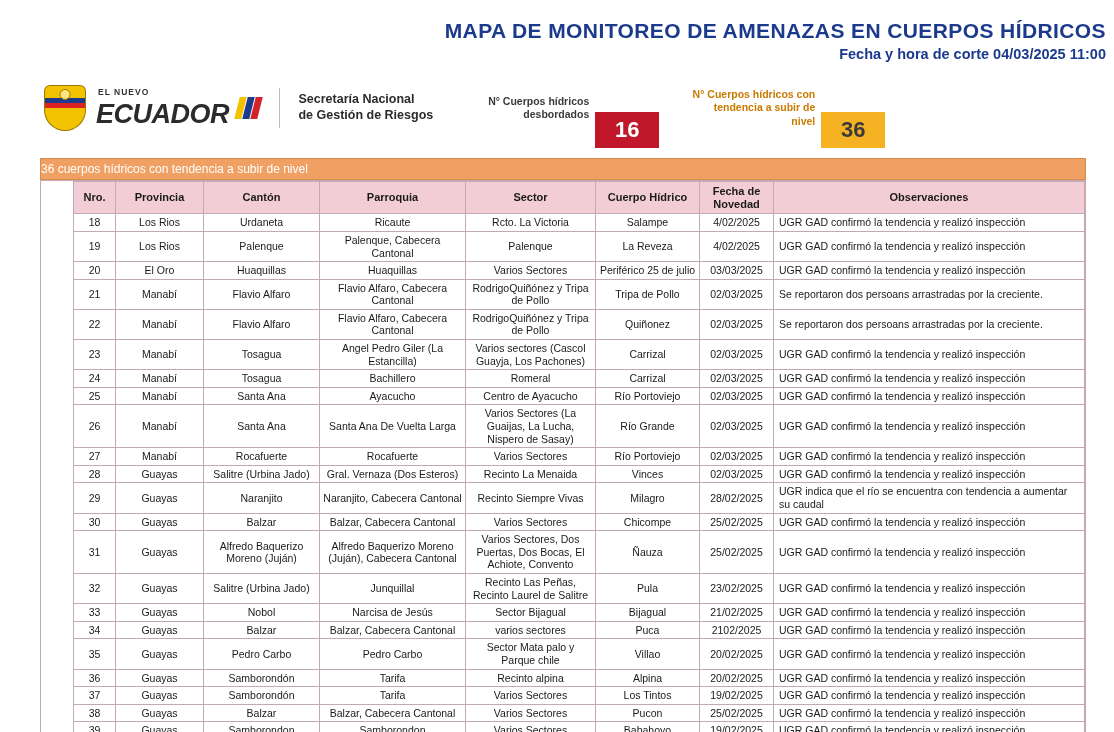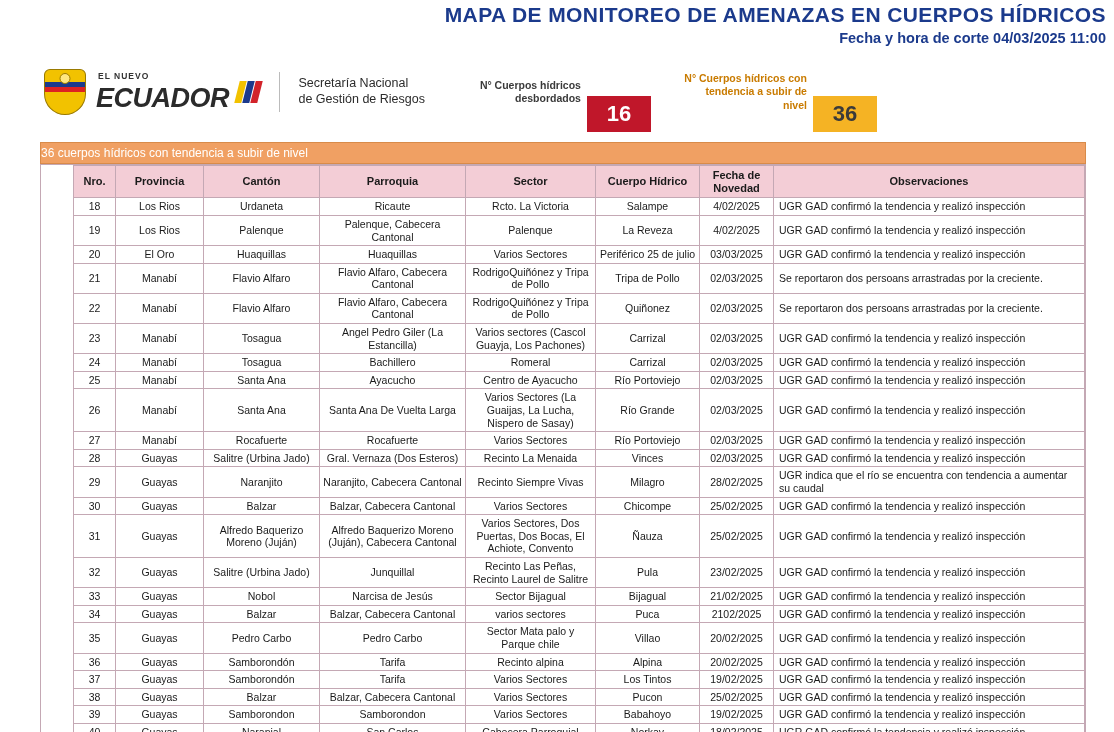--- a/index.html
+++ b/index.html
@@ -13,21 +13,21 @@
     position: relative;
     width: 1114px;
     height: 732px;
     overflow: hidden;
     background: #ffffff;
   }
 
   
   .header-band {
     text-align: right;
-    padding: 4px 8px 0 0;
+    padding: 20px 8px 0 0;
   }
   .main-title {
     color: #1b3a8c;
     font-family: "Liberation Sans Narrow", "Liberation Sans", sans-serif;
     font-weight: bold;
     font-size: 21px;
     letter-spacing: .4px;
     line-height: 1.05;
     white-space: nowrap;
   }
@@ -101,21 +101,21 @@
   .flag-b { background: #1b3a8c; }
   .flag-r { background: #d2232a; }
 
   .divider-v {
     width: 1px; height: 40px;
     background: #bbb;
     margin: 0 8px;
   }
   .sec-name {
     font-size: 12.5px;
-    font-weight: normal;
+    font-weight: bold;
     color: #2b2b2b;
     line-height: 1.25;
   }
 
   .metric {
     display: flex;
     align-items: center;
     margin-left: 18px;
   }
   .metric-label {

